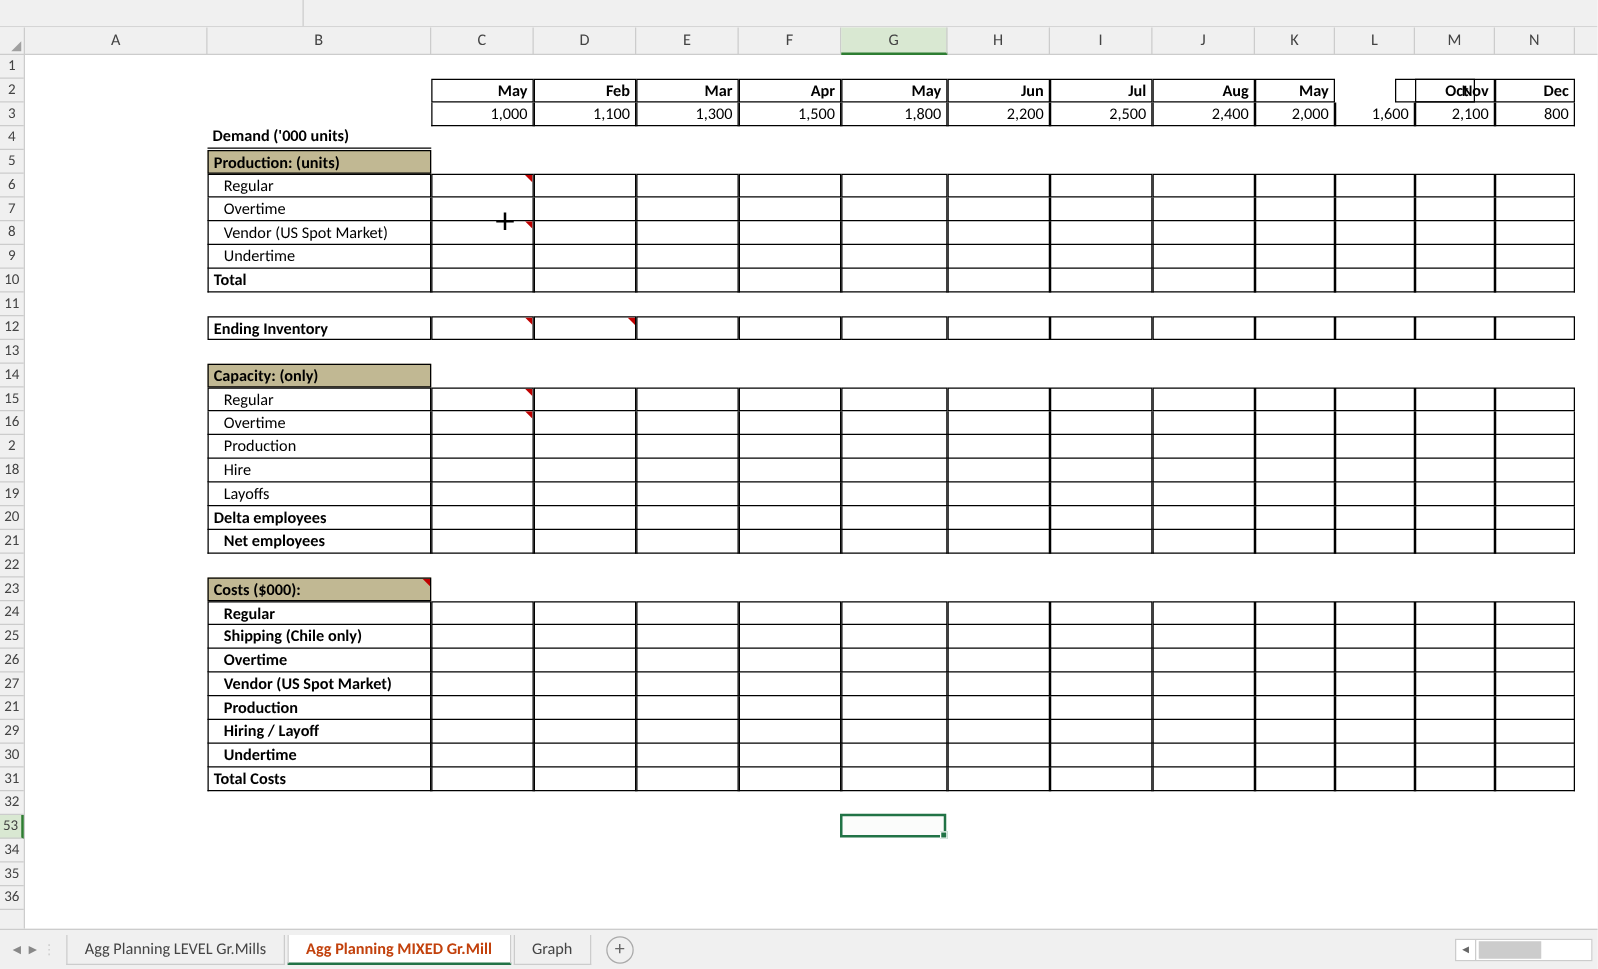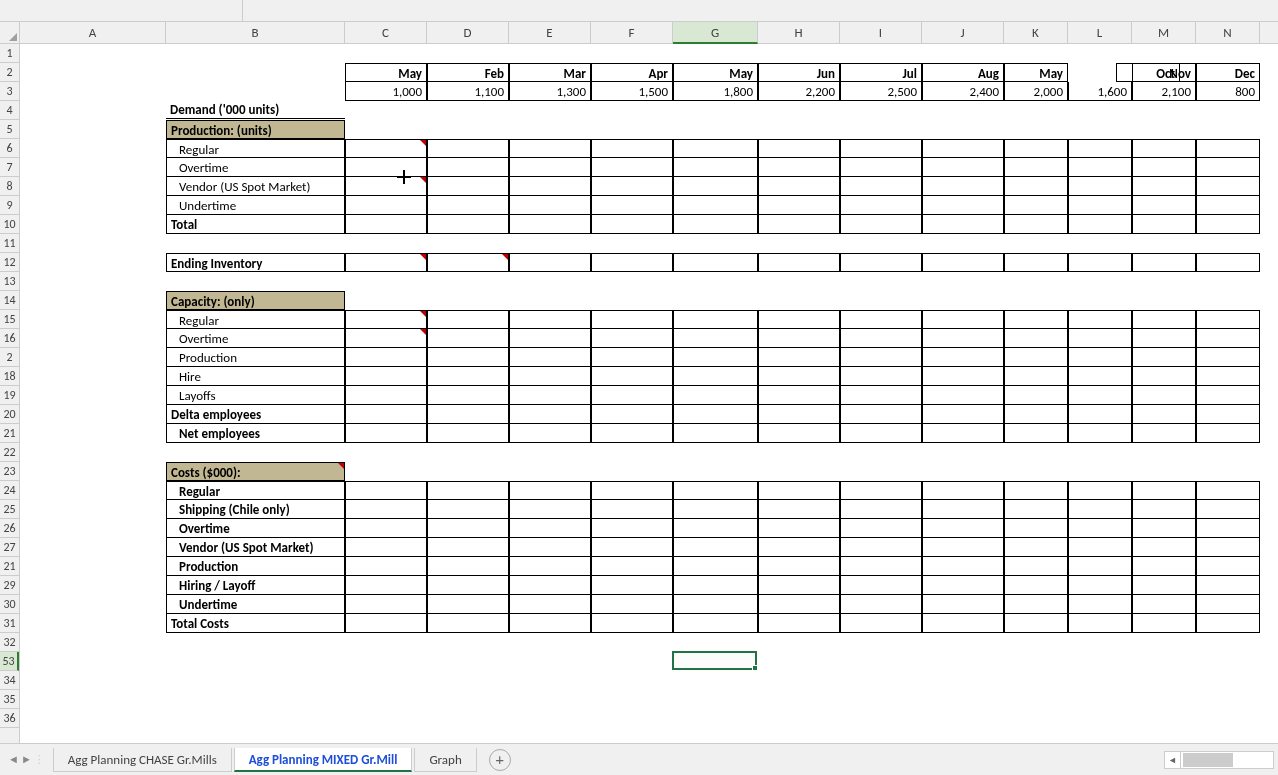--- a/index.html
+++ b/index.html
@@ -39,21 +39,21 @@
   .cursor-plus::after { top: 6px; left: 0; height: 2px; width: 14px; }
   .cursor-plus .w { position: absolute; left: 5px; top: -1px; width: 4px; height: 16px; background: #fff; z-index: -1; }
   
   .selection { position: absolute; border: 2px solid #217346; background: rgba(33,115,70,0.02); }
   .selection .fill-h { position: absolute; right: -3px; bottom: -3px; width: 6px; height: 6px; background: #217346; border: 1px solid #fff; }
   
   .tabs-bar { position: absolute; left: 0; right: 0; bottom: 0; height: 32px; background: #f0f0f0; border-top: 1px solid #ccc; display: flex; align-items: center; }
   .tab-nav { display: flex; gap: 2px; padding: 0 8px; color: #888; font-size: 11px; }
   .tab-nav span { cursor: pointer; }
   .tab { height: 24px; line-height: 24px; padding: 0 14px; font-size: 13px; color: #444; background: #f0f0f0; border: 1px solid #ccc; border-top: none; margin-right: 2px; cursor: pointer; }
-  .tab.active { background: #fff; color: #1d4ed8; font-weight: bold; border-bottom: 2px solid #217346; }
+  .tab.active { background: #fff; color: #c2410c; font-weight: bold; border-bottom: 2px solid #217346; }
   .tab-add { width: 22px; height: 22px; border: 1px solid #aaa; border-radius: 50%; margin-left: 10px; text-align: center; line-height: 20px; color: #666; cursor: pointer; }
   .hscroll { margin-left: auto; height: 18px; width: 110px; background: #fff; border: 1px solid #ccc; position: relative; margin-right: 4px; }
   .hscroll .lbtn { position: absolute; left: 0; top: 0; bottom: 0; width: 16px; border-right: 1px solid #ccc; text-align: center; line-height: 16px; font-size: 9px; color: #666; }
   .hscroll .thumb { position: absolute; left: 18px; top: 1px; bottom: 1px; width: 50px; background: #ccc; }
 </style>
 </head>
 <body>
 
 <div class="formula-bar-area">
   <div class="formula-split"></div>
@@ -438,21 +438,21 @@
     </div>
 </div>
 
 <div class="tabs-bar">
   <div class="tab-nav">
     <span>◄</span>
     <span>►</span>
     <span style="color:#ccc">⋮</span>
   </div>
   <div id="tabs" style="display:flex;">
-      <div class="tab">Agg Planning CHASE  Gr.Mills</div>
+      <div class="tab">Agg Planning LEVEL  Gr.Mills</div>
       <div class="tab active">Agg Planning MIXED Gr.Mill</div>
       <div class="tab">Graph</div>
     </div>
   <div class="tab-add">+</div>
   <div class="hscroll">
     <div class="lbtn">◄</div>
     <div class="thumb"></div>
   </div>
 </div>
 

